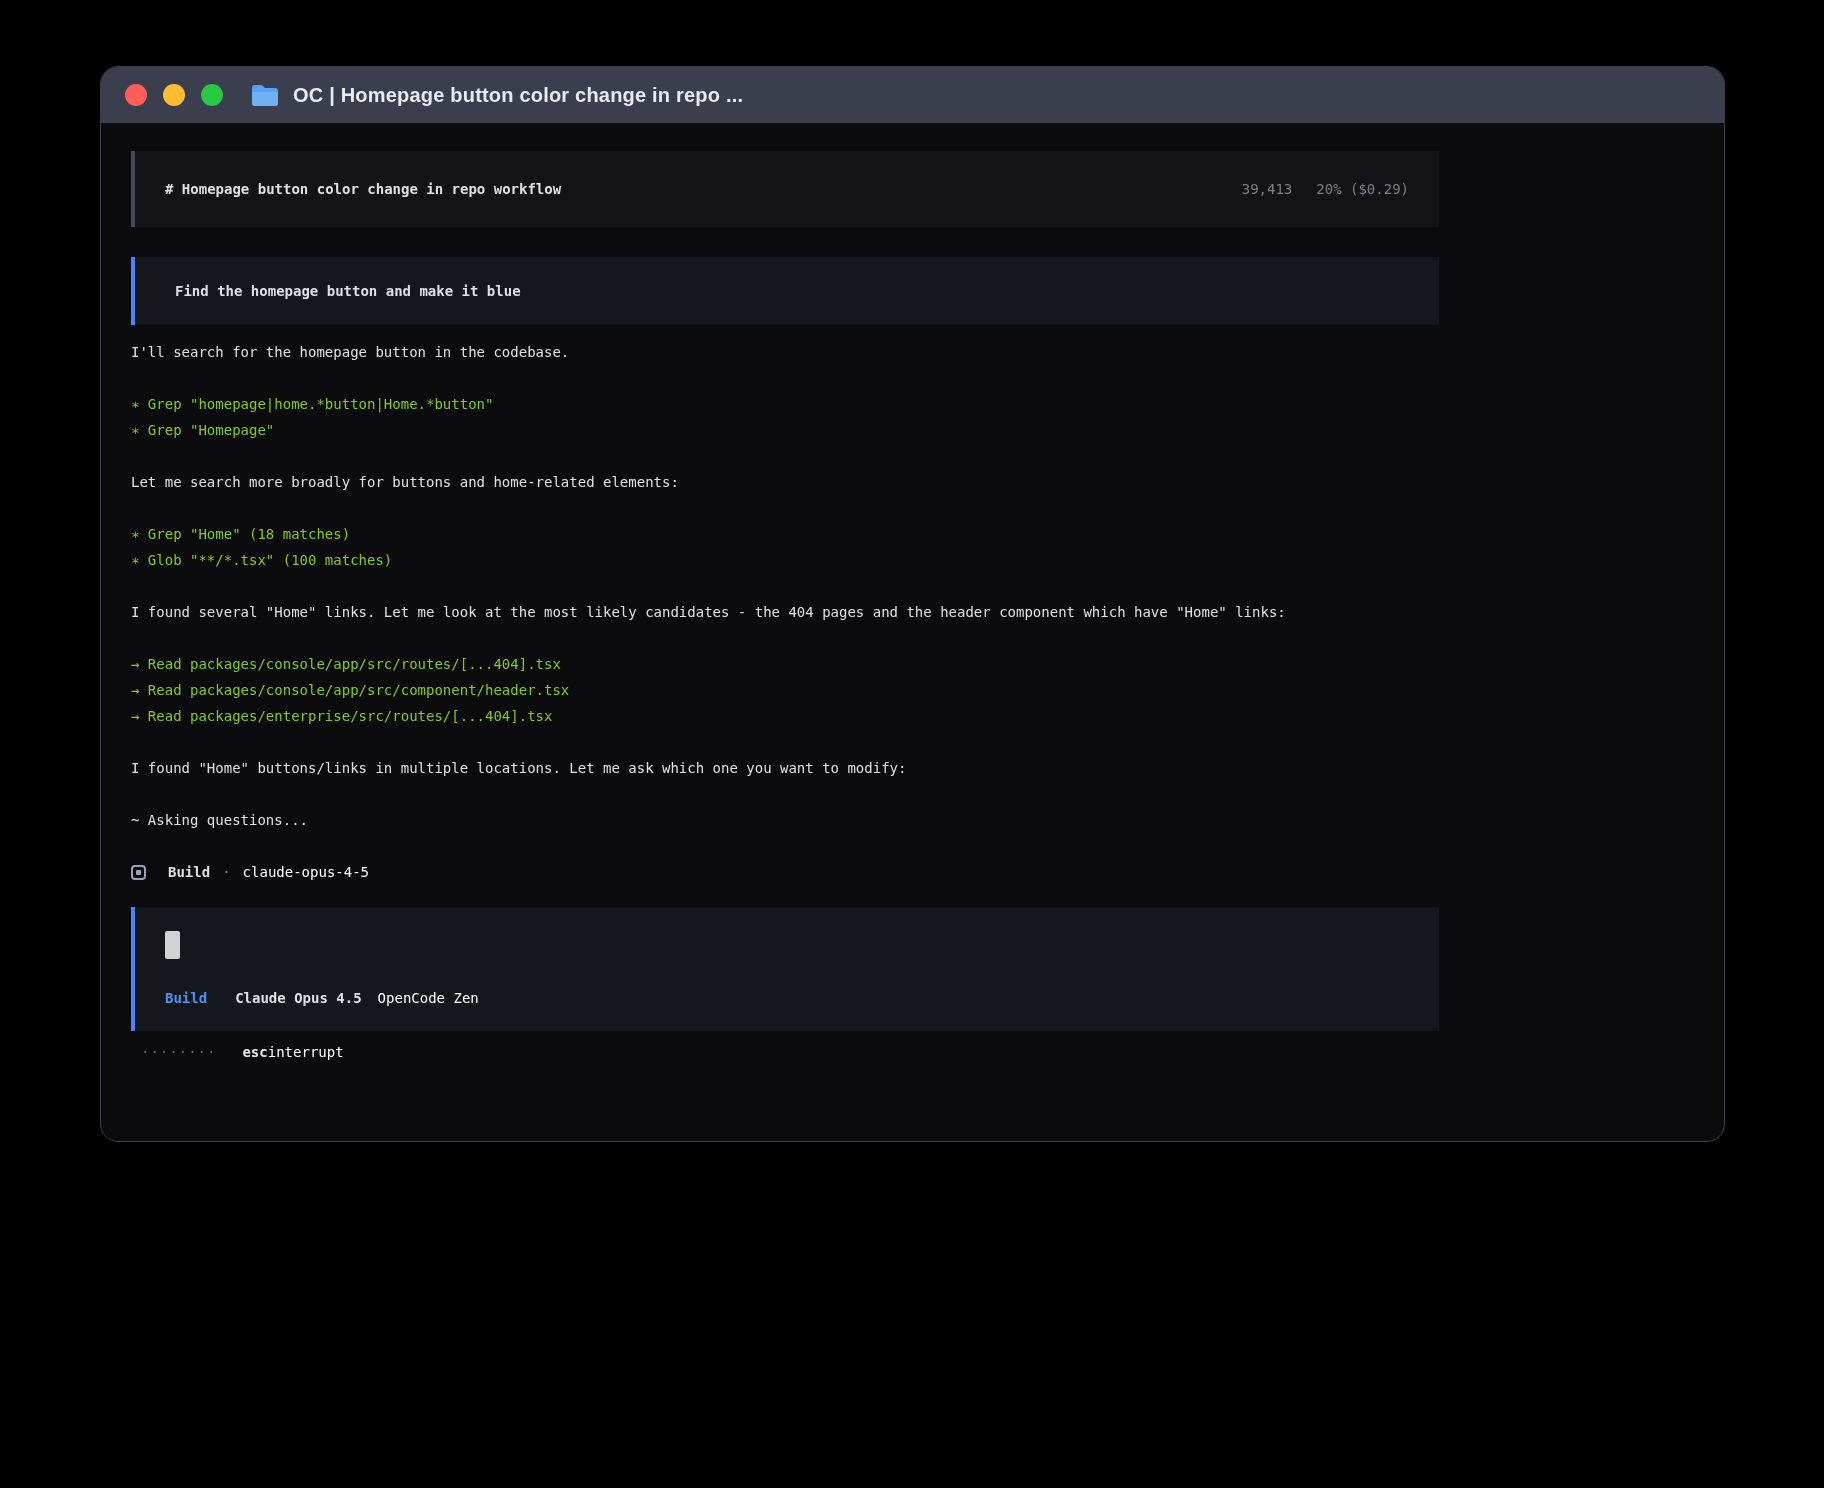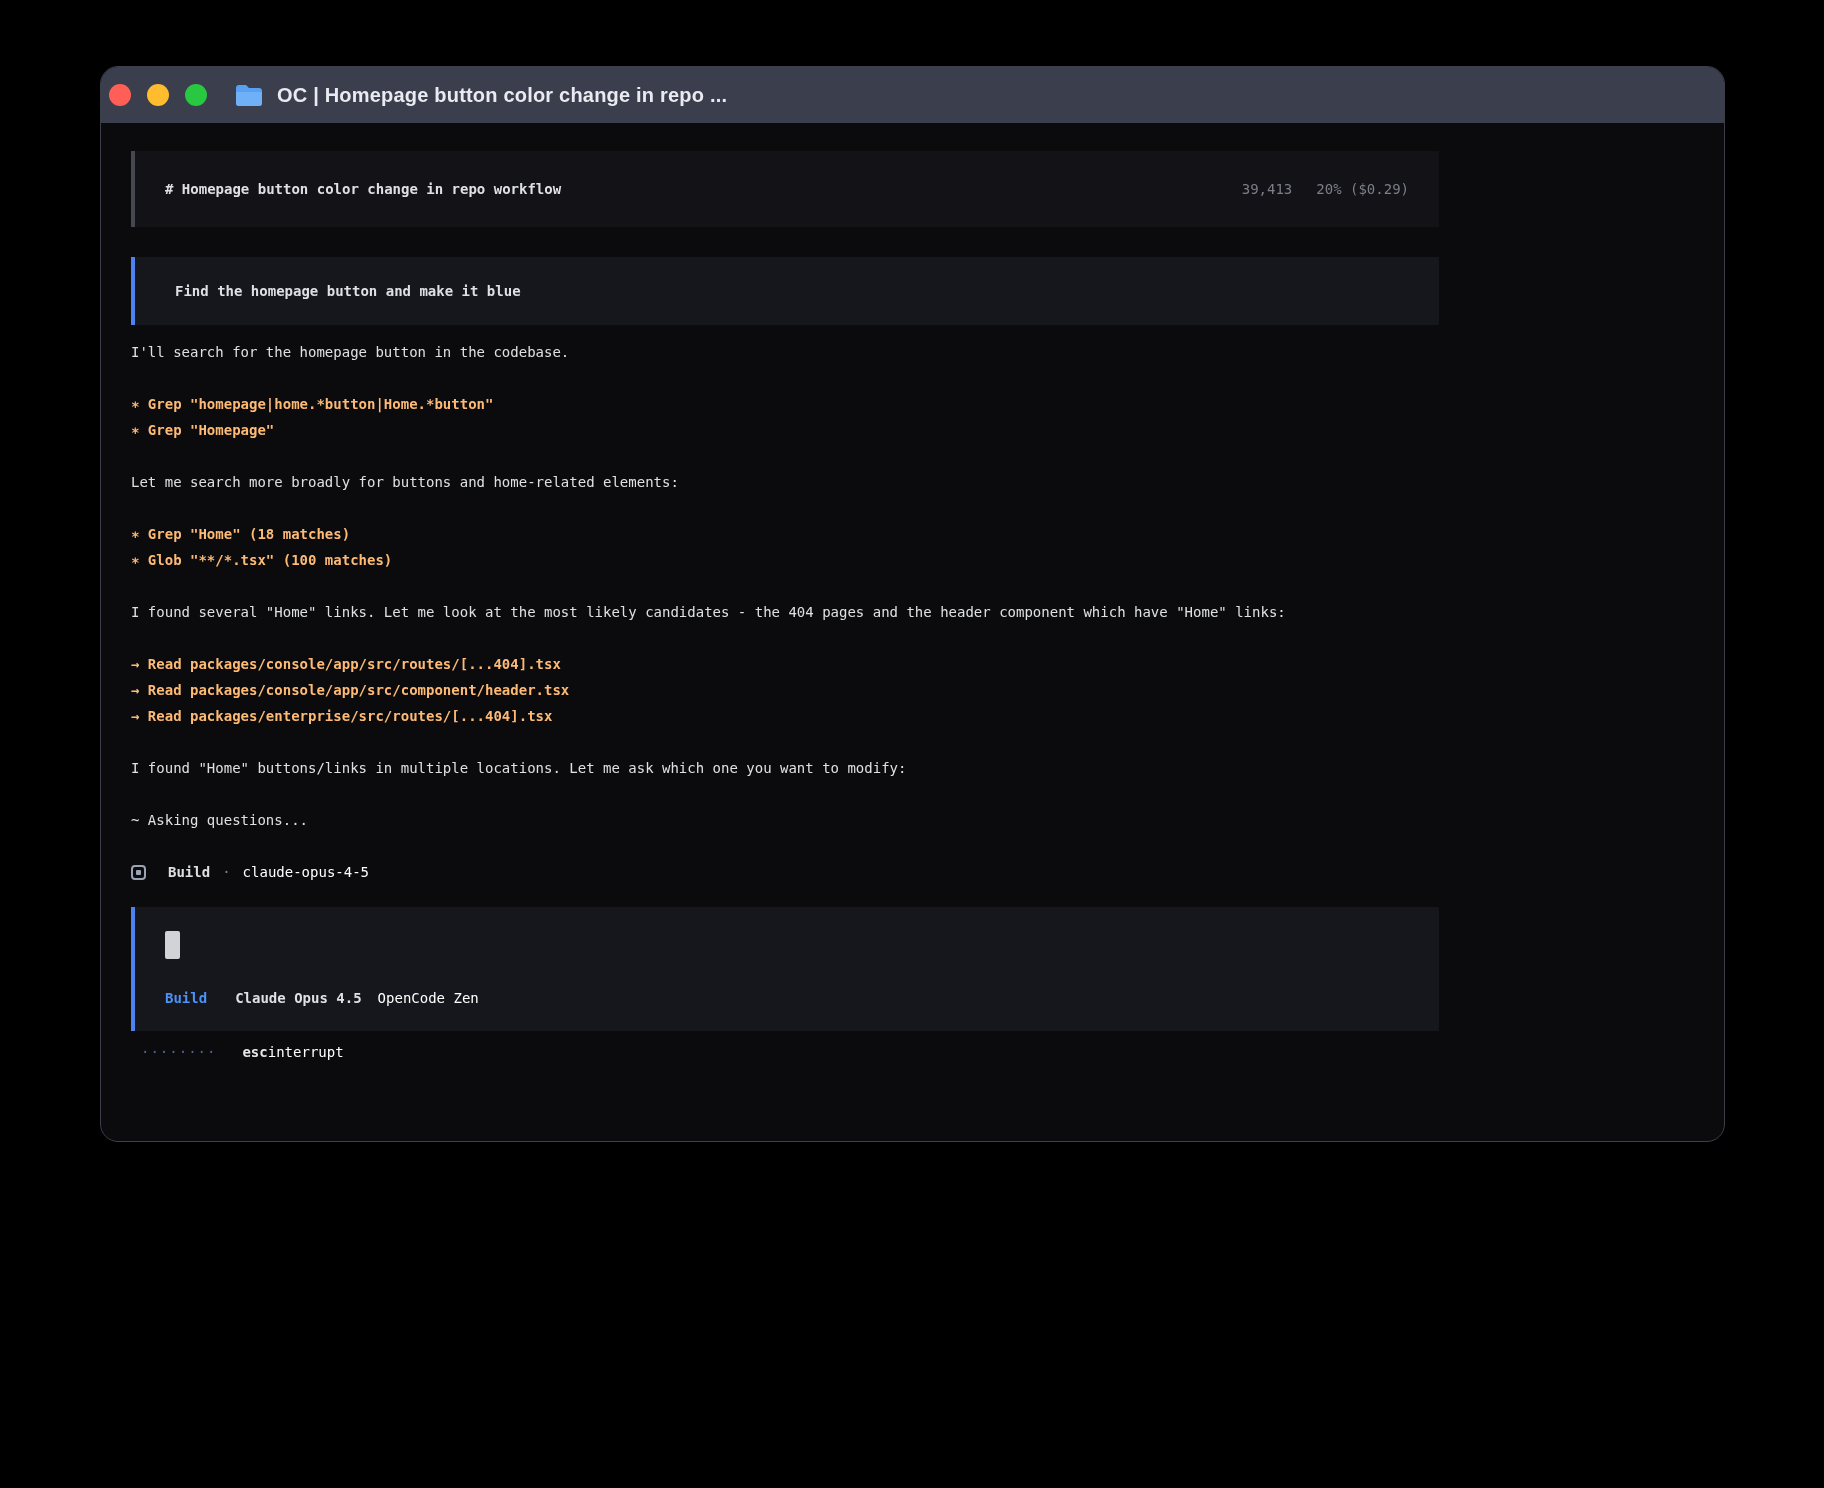--- a/index.html
+++ b/index.html
@@ -9,21 +9,21 @@
   .window{
     position:absolute; left:100px; top:66px; width:1625px; height:1076px;
     background:#0b0b0e; border-radius:18px; overflow:hidden;
     border:1px solid #3c3f4a;
     box-shadow:0 30px 80px rgba(0,0,0,.65);
   }
 
   
   .titlebar{
     height:56px; background:#3b3e4d; display:flex; align-items:center;
-    padding:0 8px;
+    padding:0 24px;
   }
   .traffic{ display:flex; align-items:center; gap:16px; }
   .light{ width:22px; height:22px; border-radius:50%; display:block; }
   .light.red{ background:#ff5f57; }
   .light.yellow{ background:#febc2e; }
   .light.green{ background:#28c840; }
   .titlewrap{ display:flex; align-items:center; gap:14px; margin-left:28px; }
   .folder-svg{ display:block; }
   .wintitle{
     font-family:"Liberation Sans", sans-serif; font-weight:700;
@@ -46,21 +46,21 @@
   .htitle{ font-weight:700; white-space:pre; }
   .hstats{ margin-left:auto; display:flex; gap:24px; color:#7c7f88; }
 
   .user-block{
     background:#16171c; border-color:#4d82f0;
     padding:21px 40px; margin-bottom:14px;font-weight:bold;
   }
 
   .body-area p{ max-width:1230px; margin-bottom:26px; }
   .tool-group{ margin-bottom:26px; }
-  .tool-line{ white-space:pre; color:#fdba74;font-weight:bold; }
+  .tool-line{ white-space:pre; color:#84cc16; }
   .tool-line .bullet{ display:inline-block; width:2ch; }
 
   .status-line{ margin-bottom:26px; white-space:pre; }
 
   .agent-line{ display:flex; align-items:center; height:26px; }
   .agent-icon{
     width:15px; height:15px; border:2px solid #9aa3b2; border-radius:4px;
     position:relative; margin-right:22px; flex:0 0 auto;
   }
   .agent-icon::after{ content:""; position:absolute; inset:3px; background:#9aa3b2; border-radius:1px; }

